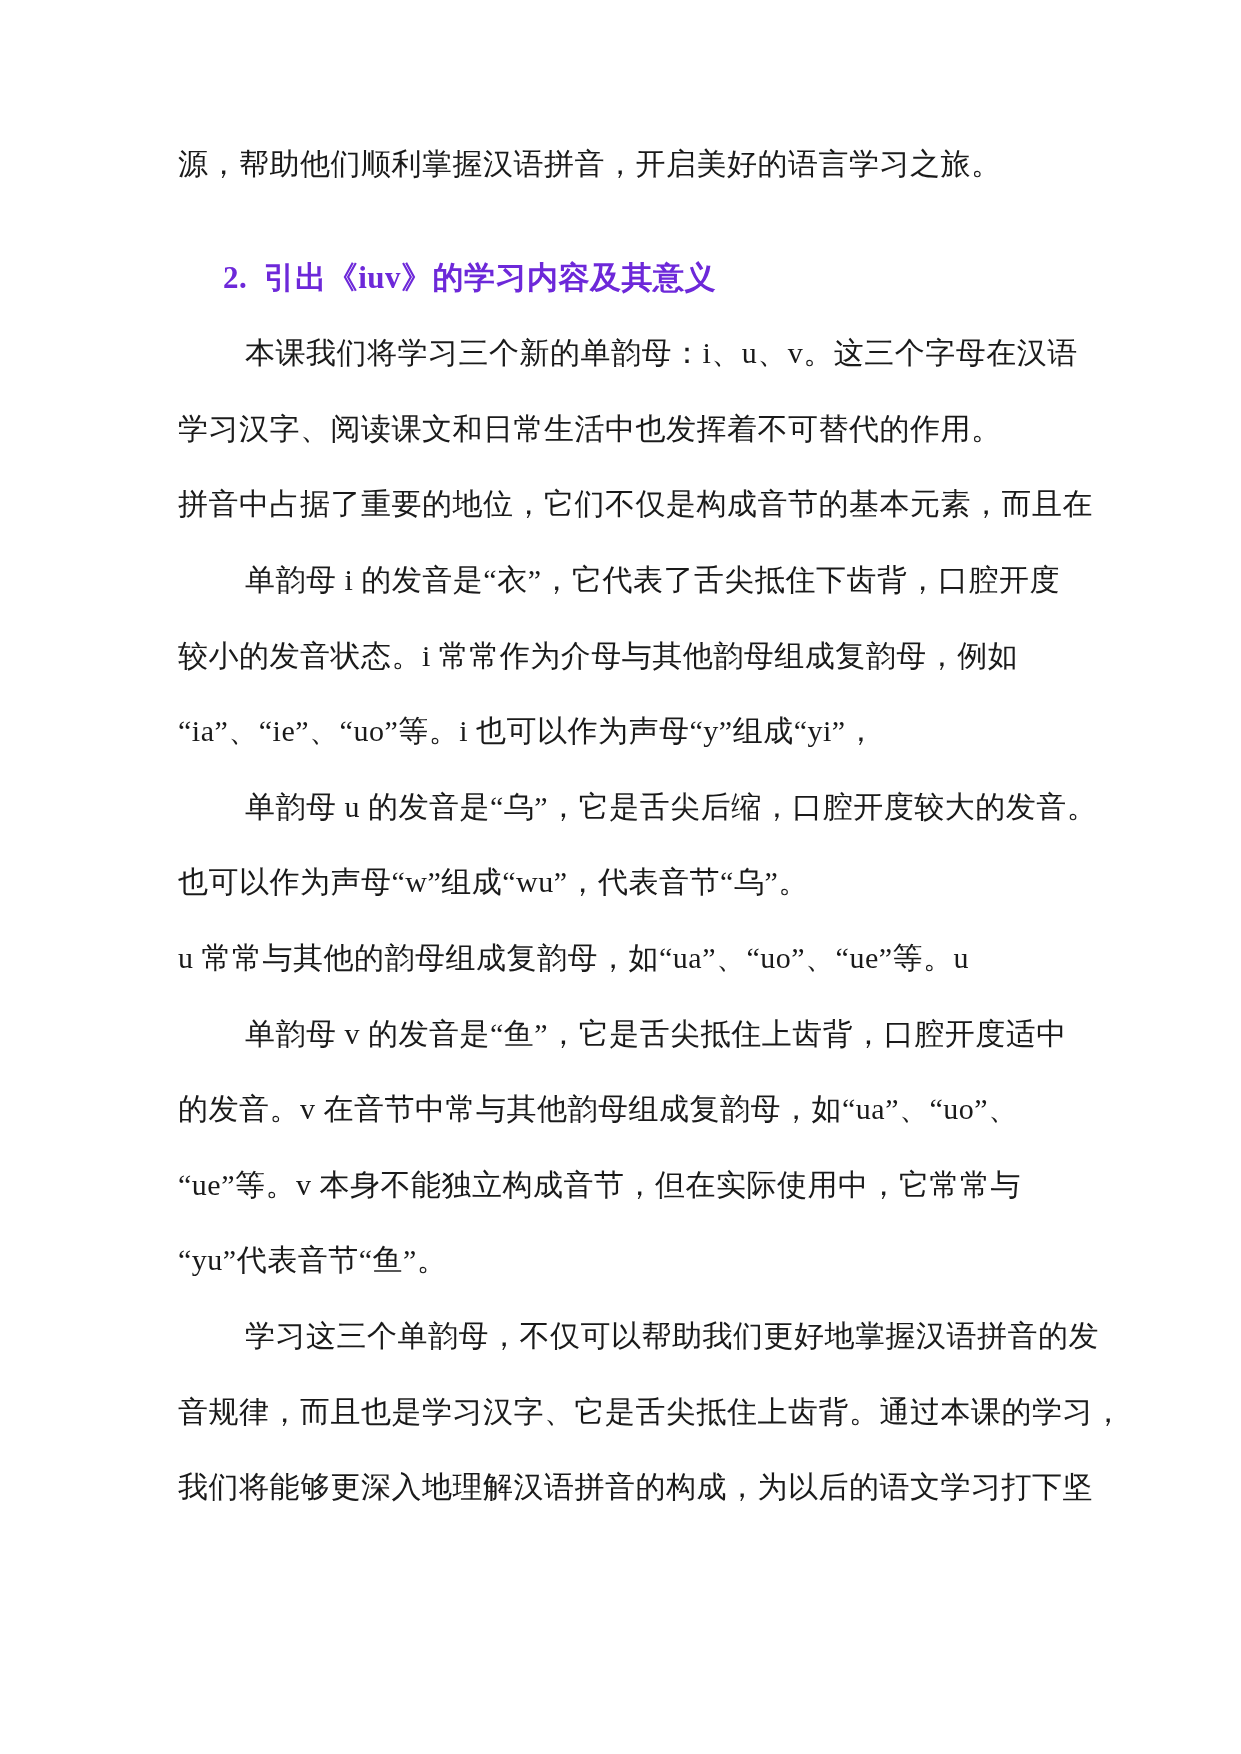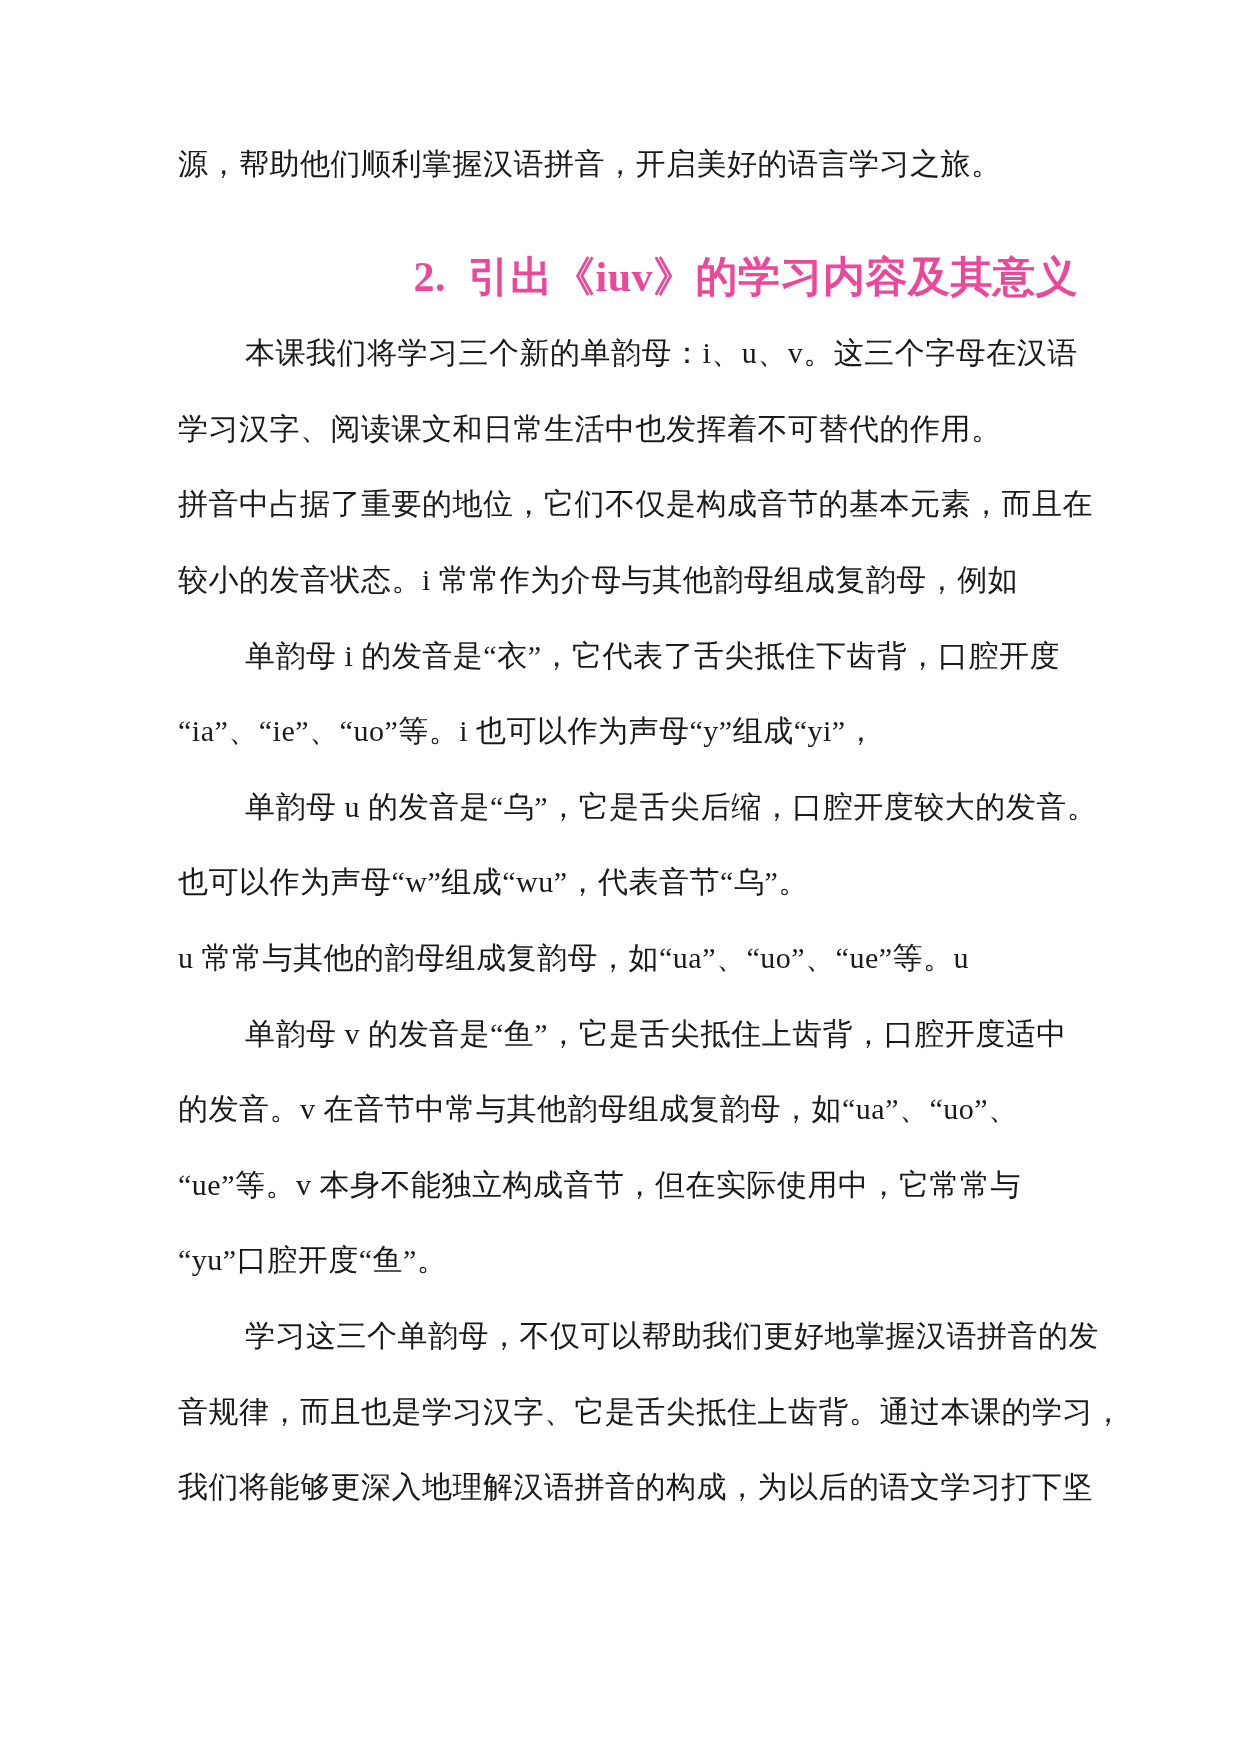--- a/index.html
+++ b/index.html
@@ -24,46 +24,45 @@
   }
   .line {
     font-size: 30px;
     line-height: 75.6px;
     color: #1a1a1a;
     white-space: pre;
     letter-spacing: 0.5px;
   }
   .line.heading {
     font-weight: bold;
-    color: #ec4899;
+    color: #6d28d9;
     margin-top: 38px;
-    font-size: 42px;
-    text-align: right;
+    font-size: 31px;
   }
   .indent-none    { text-indent: 0; }
   .indent-first   { text-indent: 67px; }
   .indent-heading { text-indent: 45px; }
 </style>
 </head>
 <body>
 
 <div class="page">
   <div class="content" id="doc-lines">
       <div class="line indent-none">源，帮助他们顺利掌握汉语拼音，开启美好的语言学习之旅。</div>
       <div class="line heading indent-heading">2.  引出《iuv》的学习内容及其意义</div>
       <div class="line indent-first">本课我们将学习三个新的单韵母：i、u、v。这三个字母在汉语</div>
       <div class="line indent-none">学习汉字、阅读课文和日常生活中也发挥着不可替代的作用。</div>
       <div class="line indent-none">拼音中占据了重要的地位，它们不仅是构成音节的基本元素，而且在</div>
+      <div class="line indent-first">单韵母 i 的发音是“衣”，它代表了舌尖抵住下齿背，口腔开度</div>
       <div class="line indent-none">较小的发音状态。i 常常作为介母与其他韵母组成复韵母，例如</div>
-      <div class="line indent-first">单韵母 i 的发音是“衣”，它代表了舌尖抵住下齿背，口腔开度</div>
       <div class="line indent-none">“ia”、“ie”、“uo”等。i 也可以作为声母“y”组成“yi”，</div>
       <div class="line indent-first">单韵母 u 的发音是“乌”，它是舌尖后缩，口腔开度较大的发音。</div>
       <div class="line indent-none">也可以作为声母“w”组成“wu”，代表音节“乌”。</div>
       <div class="line indent-none">u 常常与其他的韵母组成复韵母，如“ua”、“uo”、“ue”等。u</div>
       <div class="line indent-first">单韵母 v 的发音是“鱼”，它是舌尖抵住上齿背，口腔开度适中</div>
       <div class="line indent-none">的发音。v 在音节中常与其他韵母组成复韵母，如“ua”、“uo”、</div>
       <div class="line indent-none">“ue”等。v 本身不能独立构成音节，但在实际使用中，它常常与</div>
-      <div class="line indent-none">“yu”口腔开度“鱼”。</div>
+      <div class="line indent-none">“yu”代表音节“鱼”。</div>
       <div class="line indent-first">学习这三个单韵母，不仅可以帮助我们更好地掌握汉语拼音的发</div>
       <div class="line indent-none">音规律，而且也是学习汉字、它是舌尖抵住上齿背。通过本课的学习，</div>
       <div class="line indent-none">我们将能够更深入地理解汉语拼音的构成，为以后的语文学习打下坚</div>
     </div>
 </div>
 
 </body></html>

